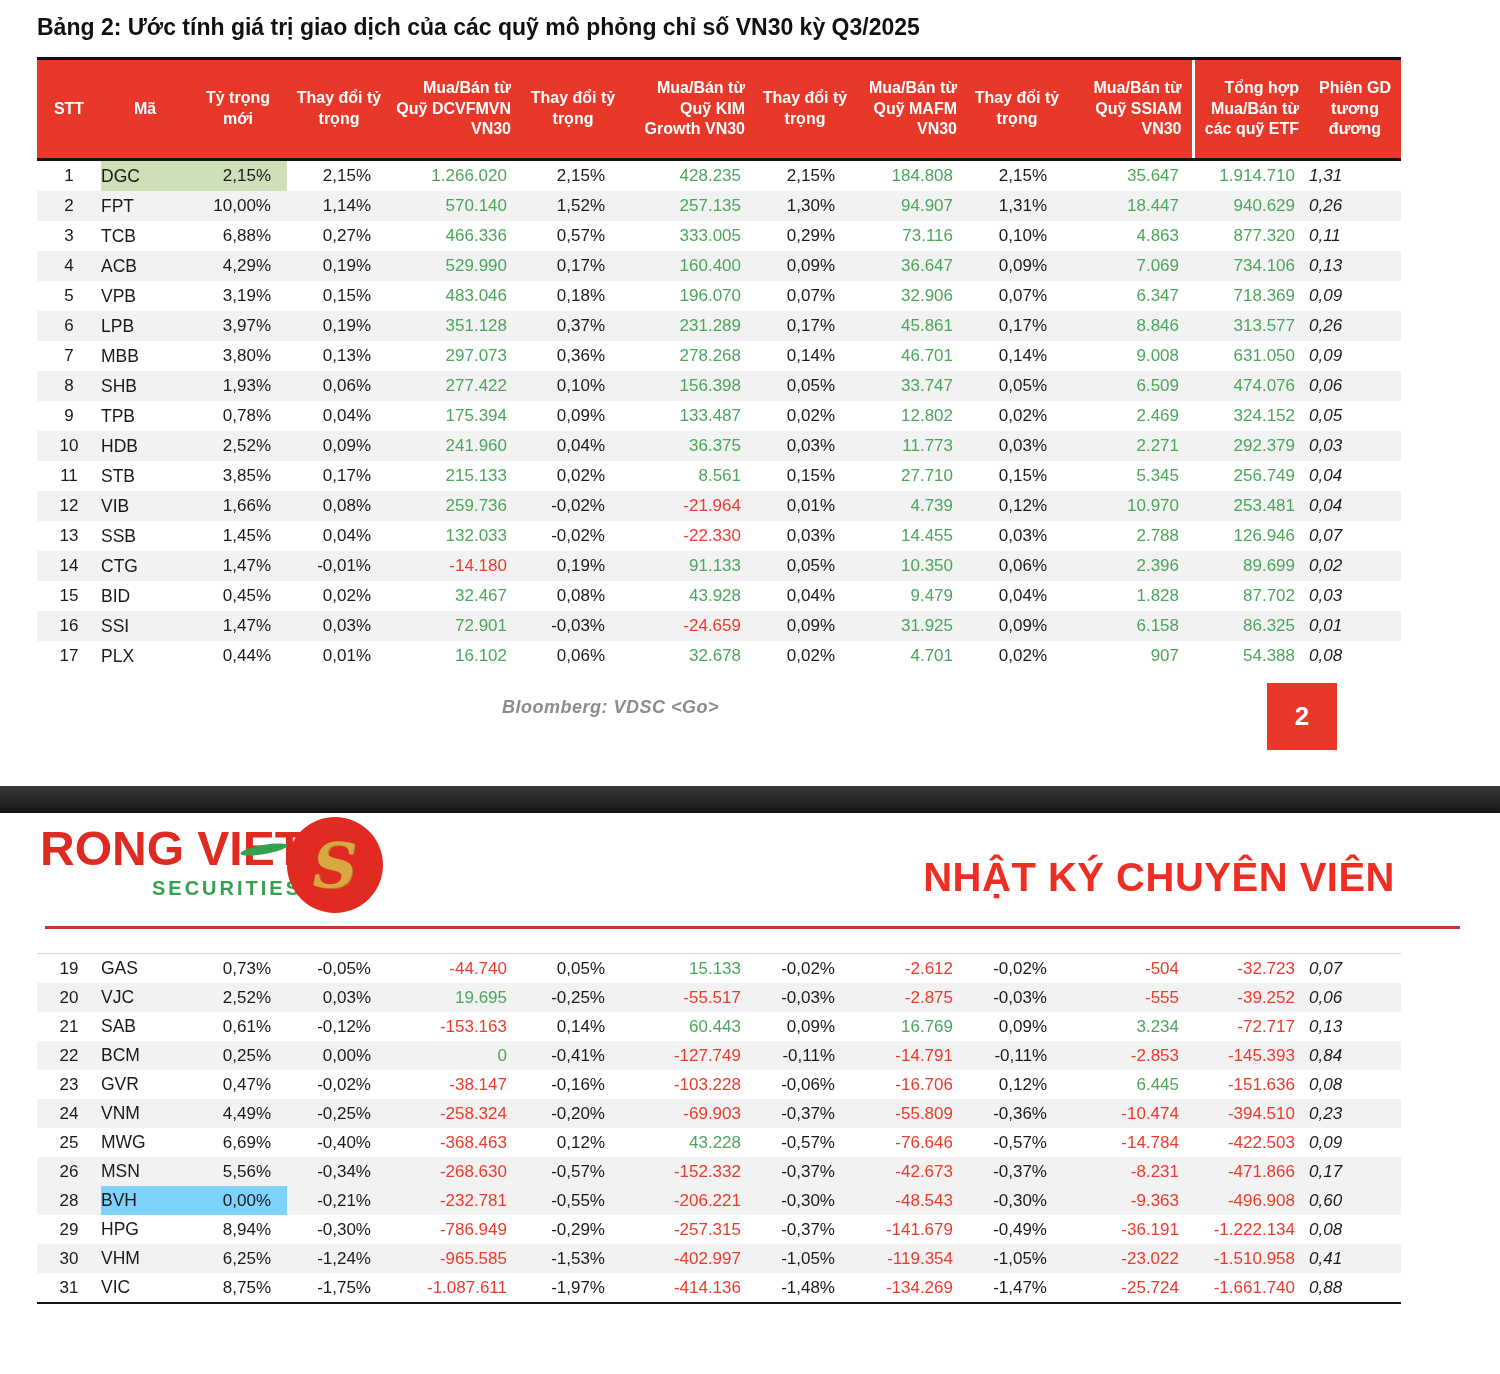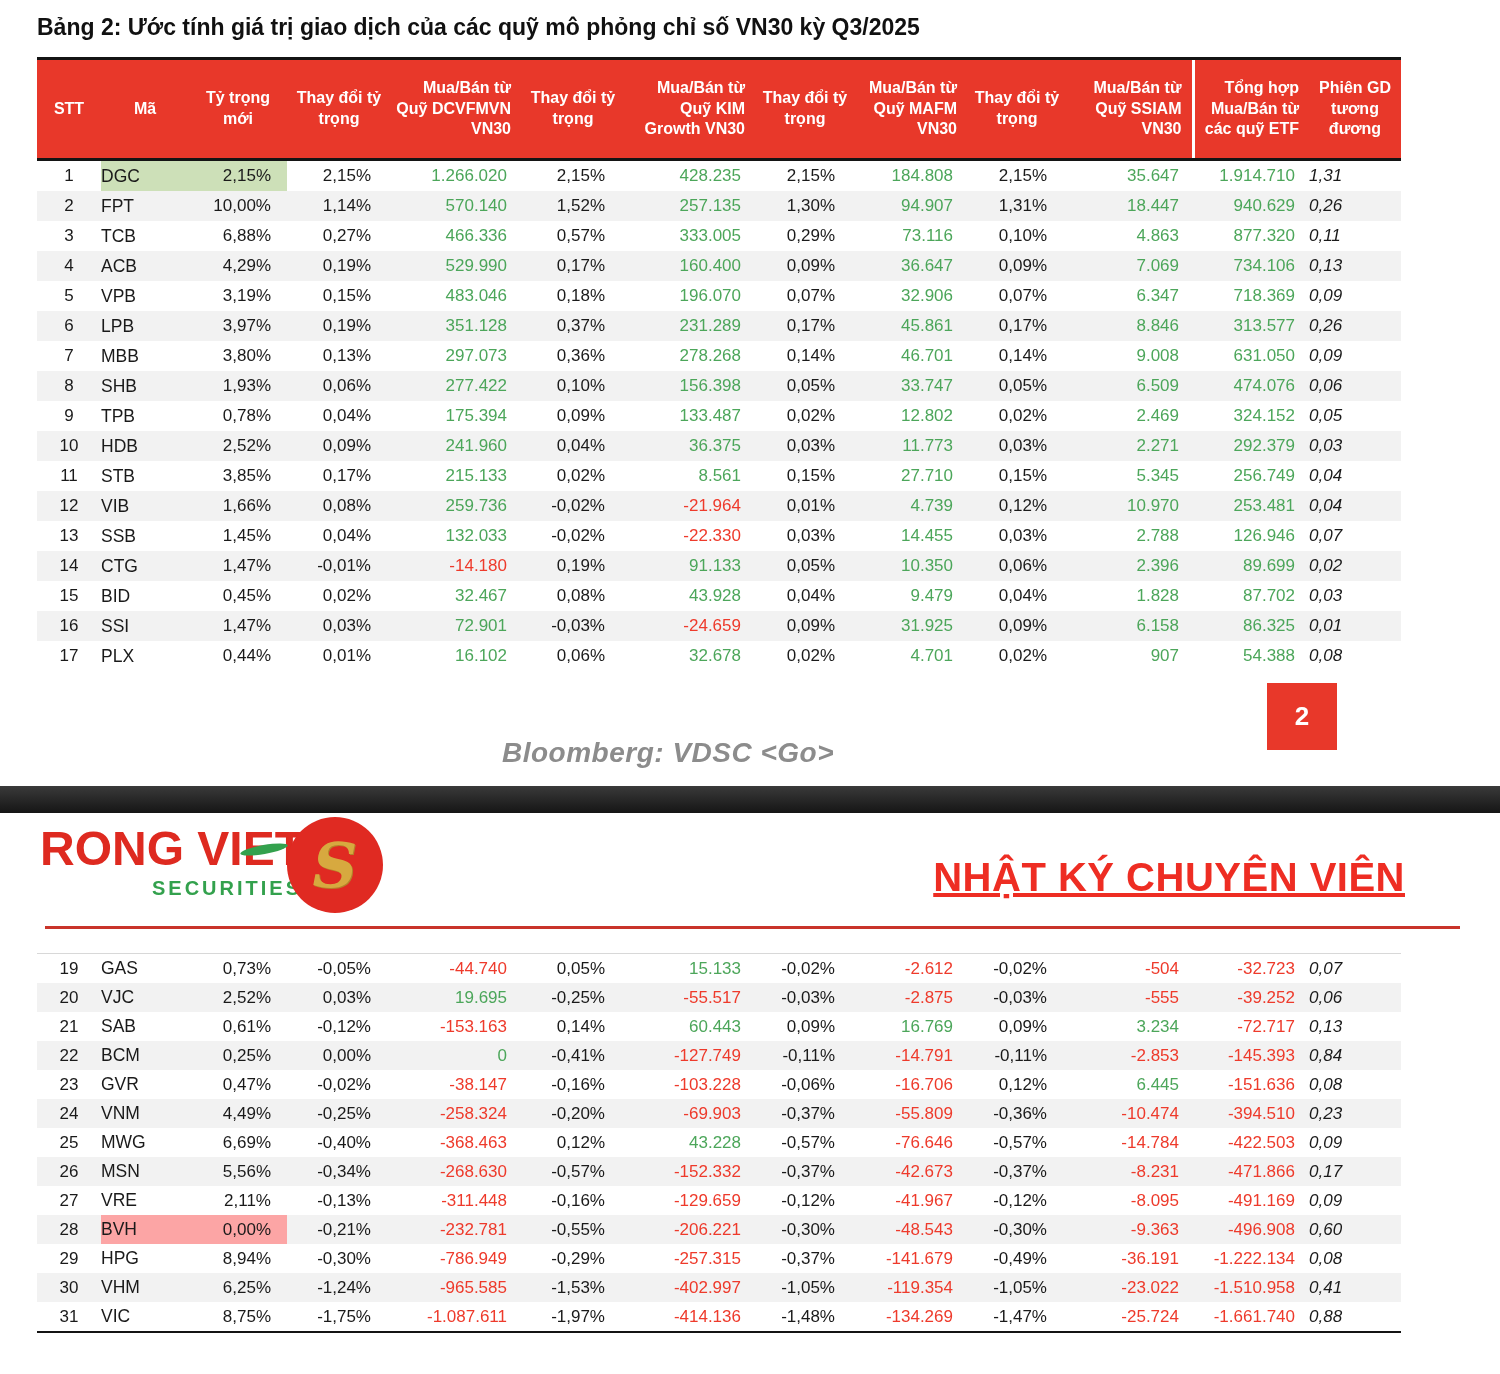--- a/index.html
+++ b/index.html
@@ -34,42 +34,42 @@
   tbody tr.alt{background:#f2f2f2;}
   td.c-stt{text-align:center;}
   td.c-ma{font-size:17.5px;}
   td.c-w{text-align:right;padding-right:16px;}
   td.c-pct{text-align:right;padding-right:20px;}
   td.c-money{text-align:right;padding-right:14px;}
   td.c-phien{text-align:left;font-style:italic;}
   td.pos{color:#4ca65a;}
   td.neg{color:#ee3a2b;}
   td.hl-green{background:#cde0b8;}
-  td.hl-orange{background:#fca5a5;}
+  td.hl-orange{background:#7dd3fc;}
   #t2{border-top:1px solid #d8d8d8;border-bottom:2px solid #141414;margin-top:24px;}
 
   .footer-row{position:relative;height:115px;}
-  .bloomberg{position:absolute;left:502px;top:26px;font-size:28px;font-weight:bold;
-             font-style:italic;color:#8c8c8c;letter-spacing:0.5px;margin-top:40px;}
+  .bloomberg{position:absolute;left:502px;top:26px;font-size:18px;font-weight:bold;
+             font-style:italic;color:#8c8c8c;letter-spacing:0.5px;}
   .page-box{position:absolute;left:1267px;top:12px;width:70px;height:67px;background:#e8382a;
             color:#fff;font-size:26px;font-weight:bold;display:flex;align-items:center;justify-content:center;}
 
   .black-bar{width:1500px;height:27px;background:linear-gradient(#3a3a3a,#151515);}
 
   .masthead{position:relative;height:113px;}
   .brand{position:absolute;left:40px;top:12px;}
   .brand-line1{font-size:48px;font-weight:bold;color:#de2a20;letter-spacing:0px;line-height:1;position:relative;display:inline-block;}
   .leaf{position:absolute;right:16px;top:20px;width:48px;height:9px;background:#33a14d;
         border-radius:50% 50% 50% 50%;transform:rotate(-10deg);}
   .brand-line2{text-align:right;font-size:20px;font-weight:bold;color:#33a14d;letter-spacing:3px;margin-top:4px;padding-right:2px;}
   .dragon{position:absolute;left:287px;top:4px;width:96px;height:96px;border-radius:50%;background:#e02a22;
           display:flex;align-items:center;justify-content:center;}
   .dragon span{font-family:"DejaVu Serif",serif;font-style:italic;font-weight:bold;font-size:62px;color:#d7a93f;
                text-shadow:1px 1px 0 #b4832a;}
-  .section-title{position:absolute;right:95px;top:42px;font-size:40px;font-weight:bold;color:#ee2d23;letter-spacing:0.5px;text-decoration:underline;}
+  .section-title{position:absolute;right:105px;top:42px;font-size:40px;font-weight:bold;color:#ee2d23;letter-spacing:0.5px;}
   .red-line{margin-left:45px;width:1415px;height:3px;background:#c9342a;}
 </style>
 </head>
 <body>
 
 <div class="page">
 
   <h1 class="title">Bảng 2: Ước tính giá trị giao dịch của các quỹ mô phỏng chỉ số VN30 kỳ Q3/2025</h1>
 
   <table class="data" id="t1">
@@ -517,35 +517,20 @@
           <td class="c-money neg">-268.630</td>
           <td class="c-pct">-0,57%</td>
           <td class="c-money neg">-152.332</td>
           <td class="c-pct">-0,37%</td>
           <td class="c-money neg">-42.673</td>
           <td class="c-pct">-0,37%</td>
           <td class="c-money neg">-8.231</td>
           <td class="c-money neg">-471.866</td>
           <td class="c-phien">0,17</td>
         </tr>
-        <tr>
-          <td class="c-stt">27</td>
-          <td class="c-ma">VRE</td>
-          <td class="c-w">2,11%</td>
-          <td class="c-pct">-0,13%</td>
-          <td class="c-money neg">-311.448</td>
-          <td class="c-pct">-0,16%</td>
-          <td class="c-money neg">-129.659</td>
-          <td class="c-pct">-0,12%</td>
-          <td class="c-money neg">-41.967</td>
-          <td class="c-pct">-0,12%</td>
-          <td class="c-money neg">-8.095</td>
-          <td class="c-money neg">-491.169</td>
-          <td class="c-phien">0,09</td>
-        </tr>
         <tr class="alt">
           <td class="c-stt">28</td>
           <td class="c-ma hl-orange">BVH</td>
           <td class="c-w hl-orange">0,00%</td>
           <td class="c-pct">-0,21%</td>
           <td class="c-money neg">-232.781</td>
           <td class="c-pct">-0,55%</td>
           <td class="c-money neg">-206.221</td>
           <td class="c-pct">-0,30%</td>
           <td class="c-money neg">-48.543</td>

